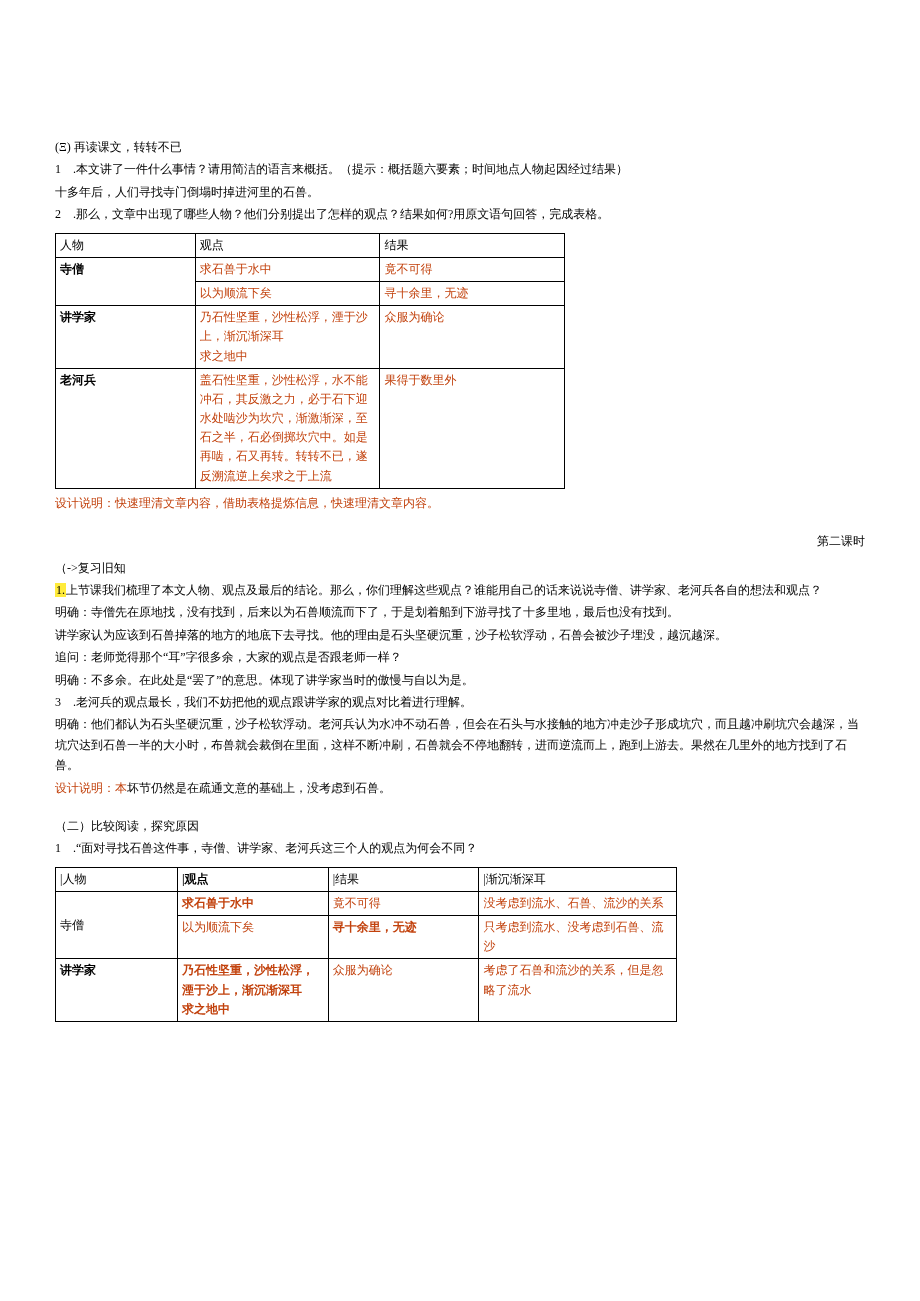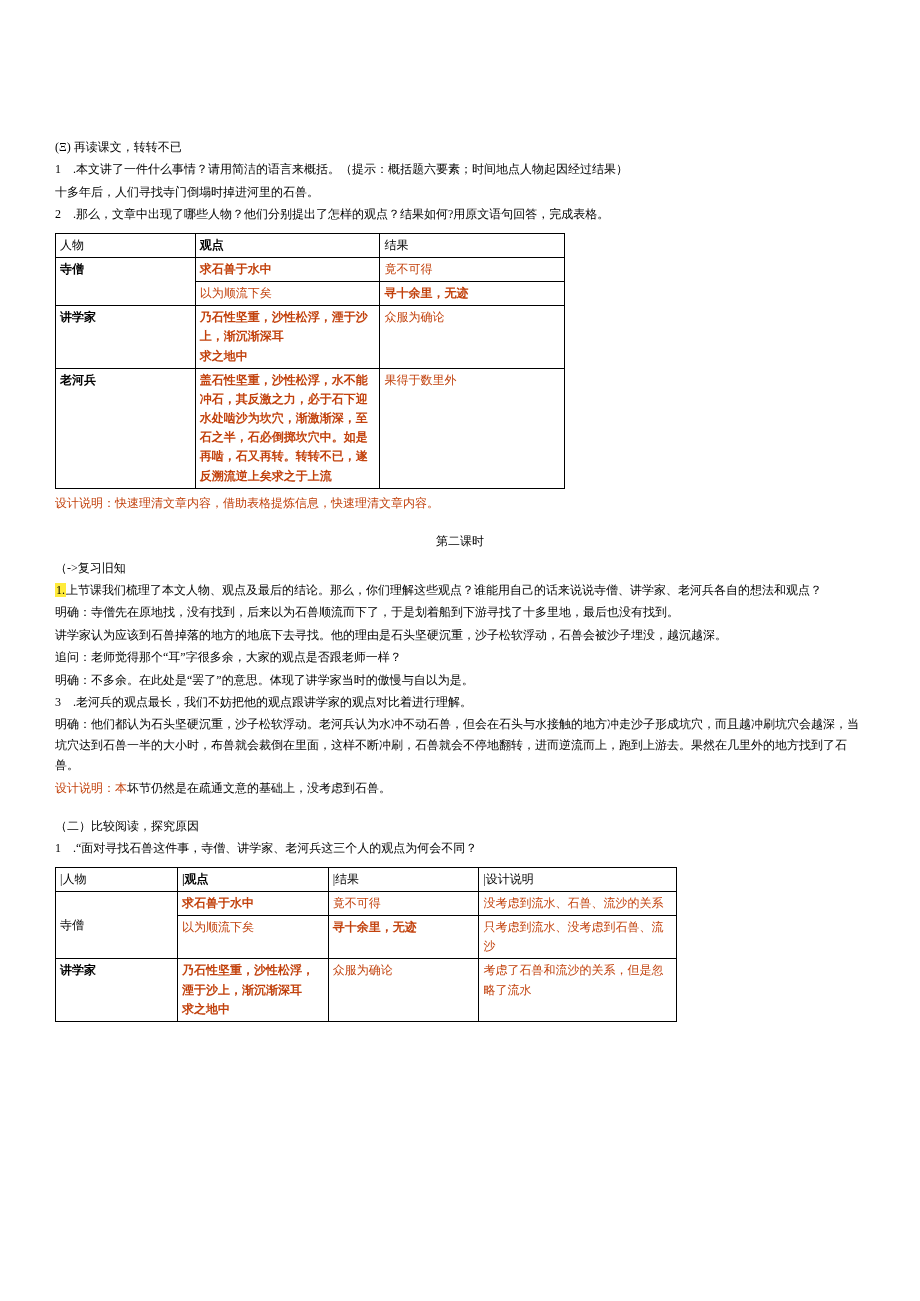--- a/index.html
+++ b/index.html
@@ -27,28 +27,28 @@
   td, th {
     font-weight: normal;
     text-align: left;
     vertical-align: top;
     padding: 2px 4px;
     font-size: 12px;
     line-height: 1.6;
   }
   .table1 { width: 510px; }
   .table1 td:nth-child(1){ width: 150px; }
-  .table1 td:nth-child(2){ width: 200px; font-weight: bold; }
+  .table1 td:nth-child(2){ width: 200px; }
   .table1 td:nth-child(3){ width: 150px; }
   .table2 { width: 622px; }
   .table2 td:nth-child(1){ width: 120px; }
   .table2 td:nth-child(2){ width: 150px; font-weight: bold; }
   .table2 td:nth-child(3){ width: 150px; }
   .table2 td:nth-child(4){ width: 200px; }
-  .center-title { text-align: center; margin: 18px 0 6px 0; }
+  .center-title { text-align: right; margin: 18px 0 6px 0; }
   .highlight {
     background: #ffeb3b;
     color: #000;
     padding: 0 1px;
   }
   .header-row td { color:#000; }
   .bold-cell { font-weight: 700; }
   .t2header { font-weight:400; }
   .t2header td { vertical-align: bottom; padding-bottom:2px;}
   .gap { height: 14px; }
@@ -112,21 +112,21 @@
 
 <div class="para">（二）比较阅读，探究原因</div>
 <div class="para">1　.“面对寻找石兽这件事，寺僧、讲学家、老河兵这三个人的观点为何会不同？</div>
 
 <table class="table2">
   <tbody>
       <tr class="t2header">
     <td>|人物</td>
     <td>|观点</td>
     <td>|结果</td>
-    <td>|设计说明</td>
+    <td>|渐沉渐深耳</td>
   </tr>
   <tr>
     <td rowspan="2" style="vertical-align:middle">寺僧</td>
     <td class="blue">求石兽于水中</td>
     <td class="blue">竟不可得</td>
     <td class="blue">没考虑到流水、石兽、流沙的关系</td>
   </tr>
   <tr>
     <td class="blue">以为顺流下矣</td>
     <td class="blue">寻十余里，无迹</td>

